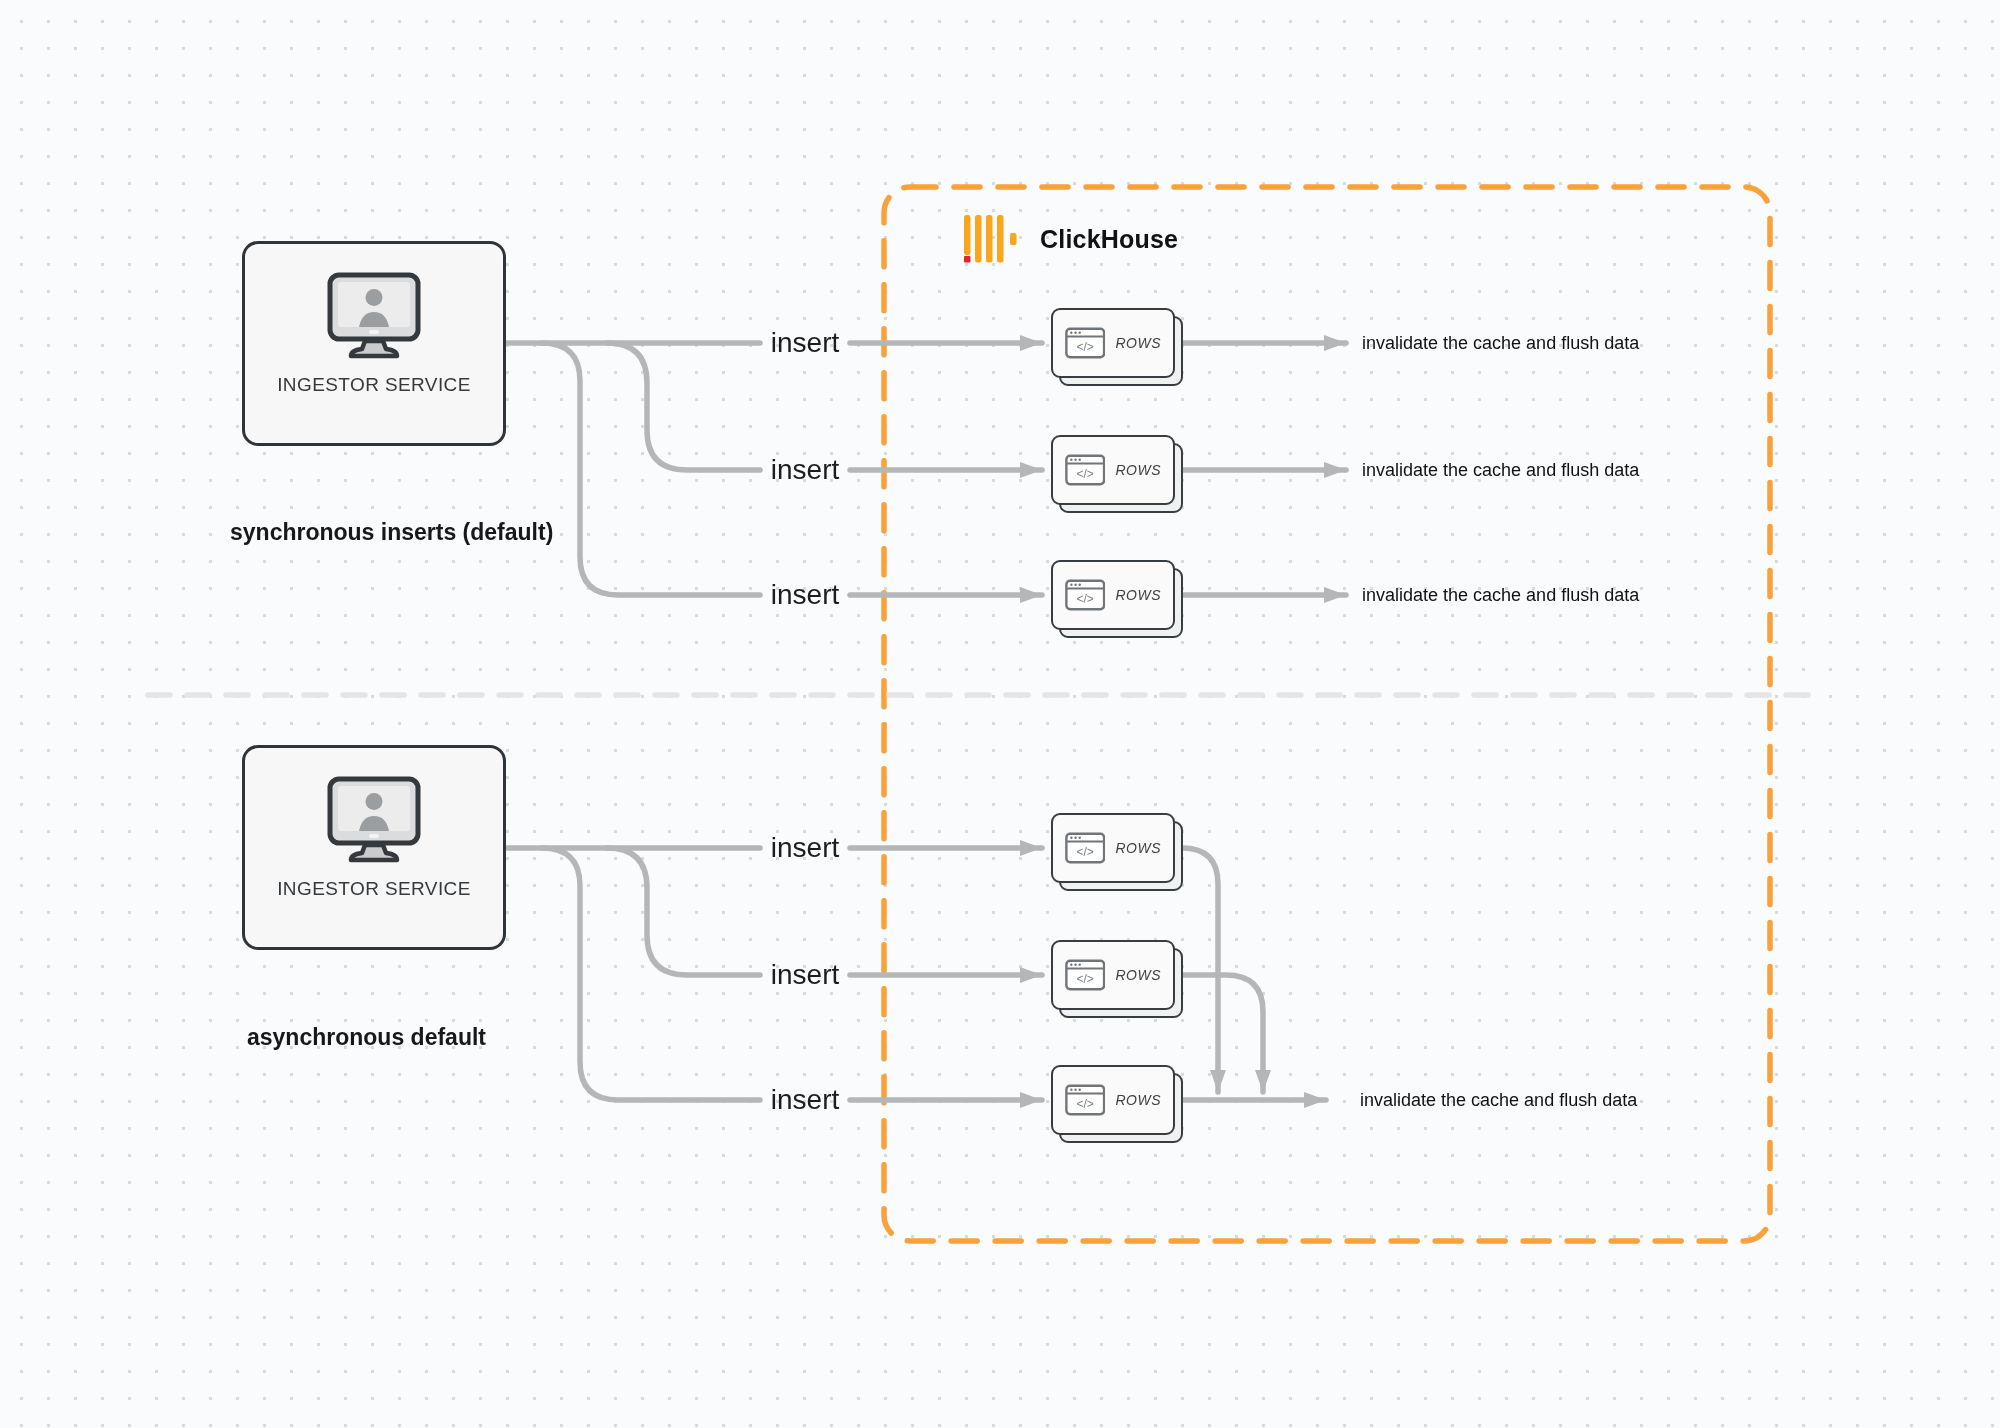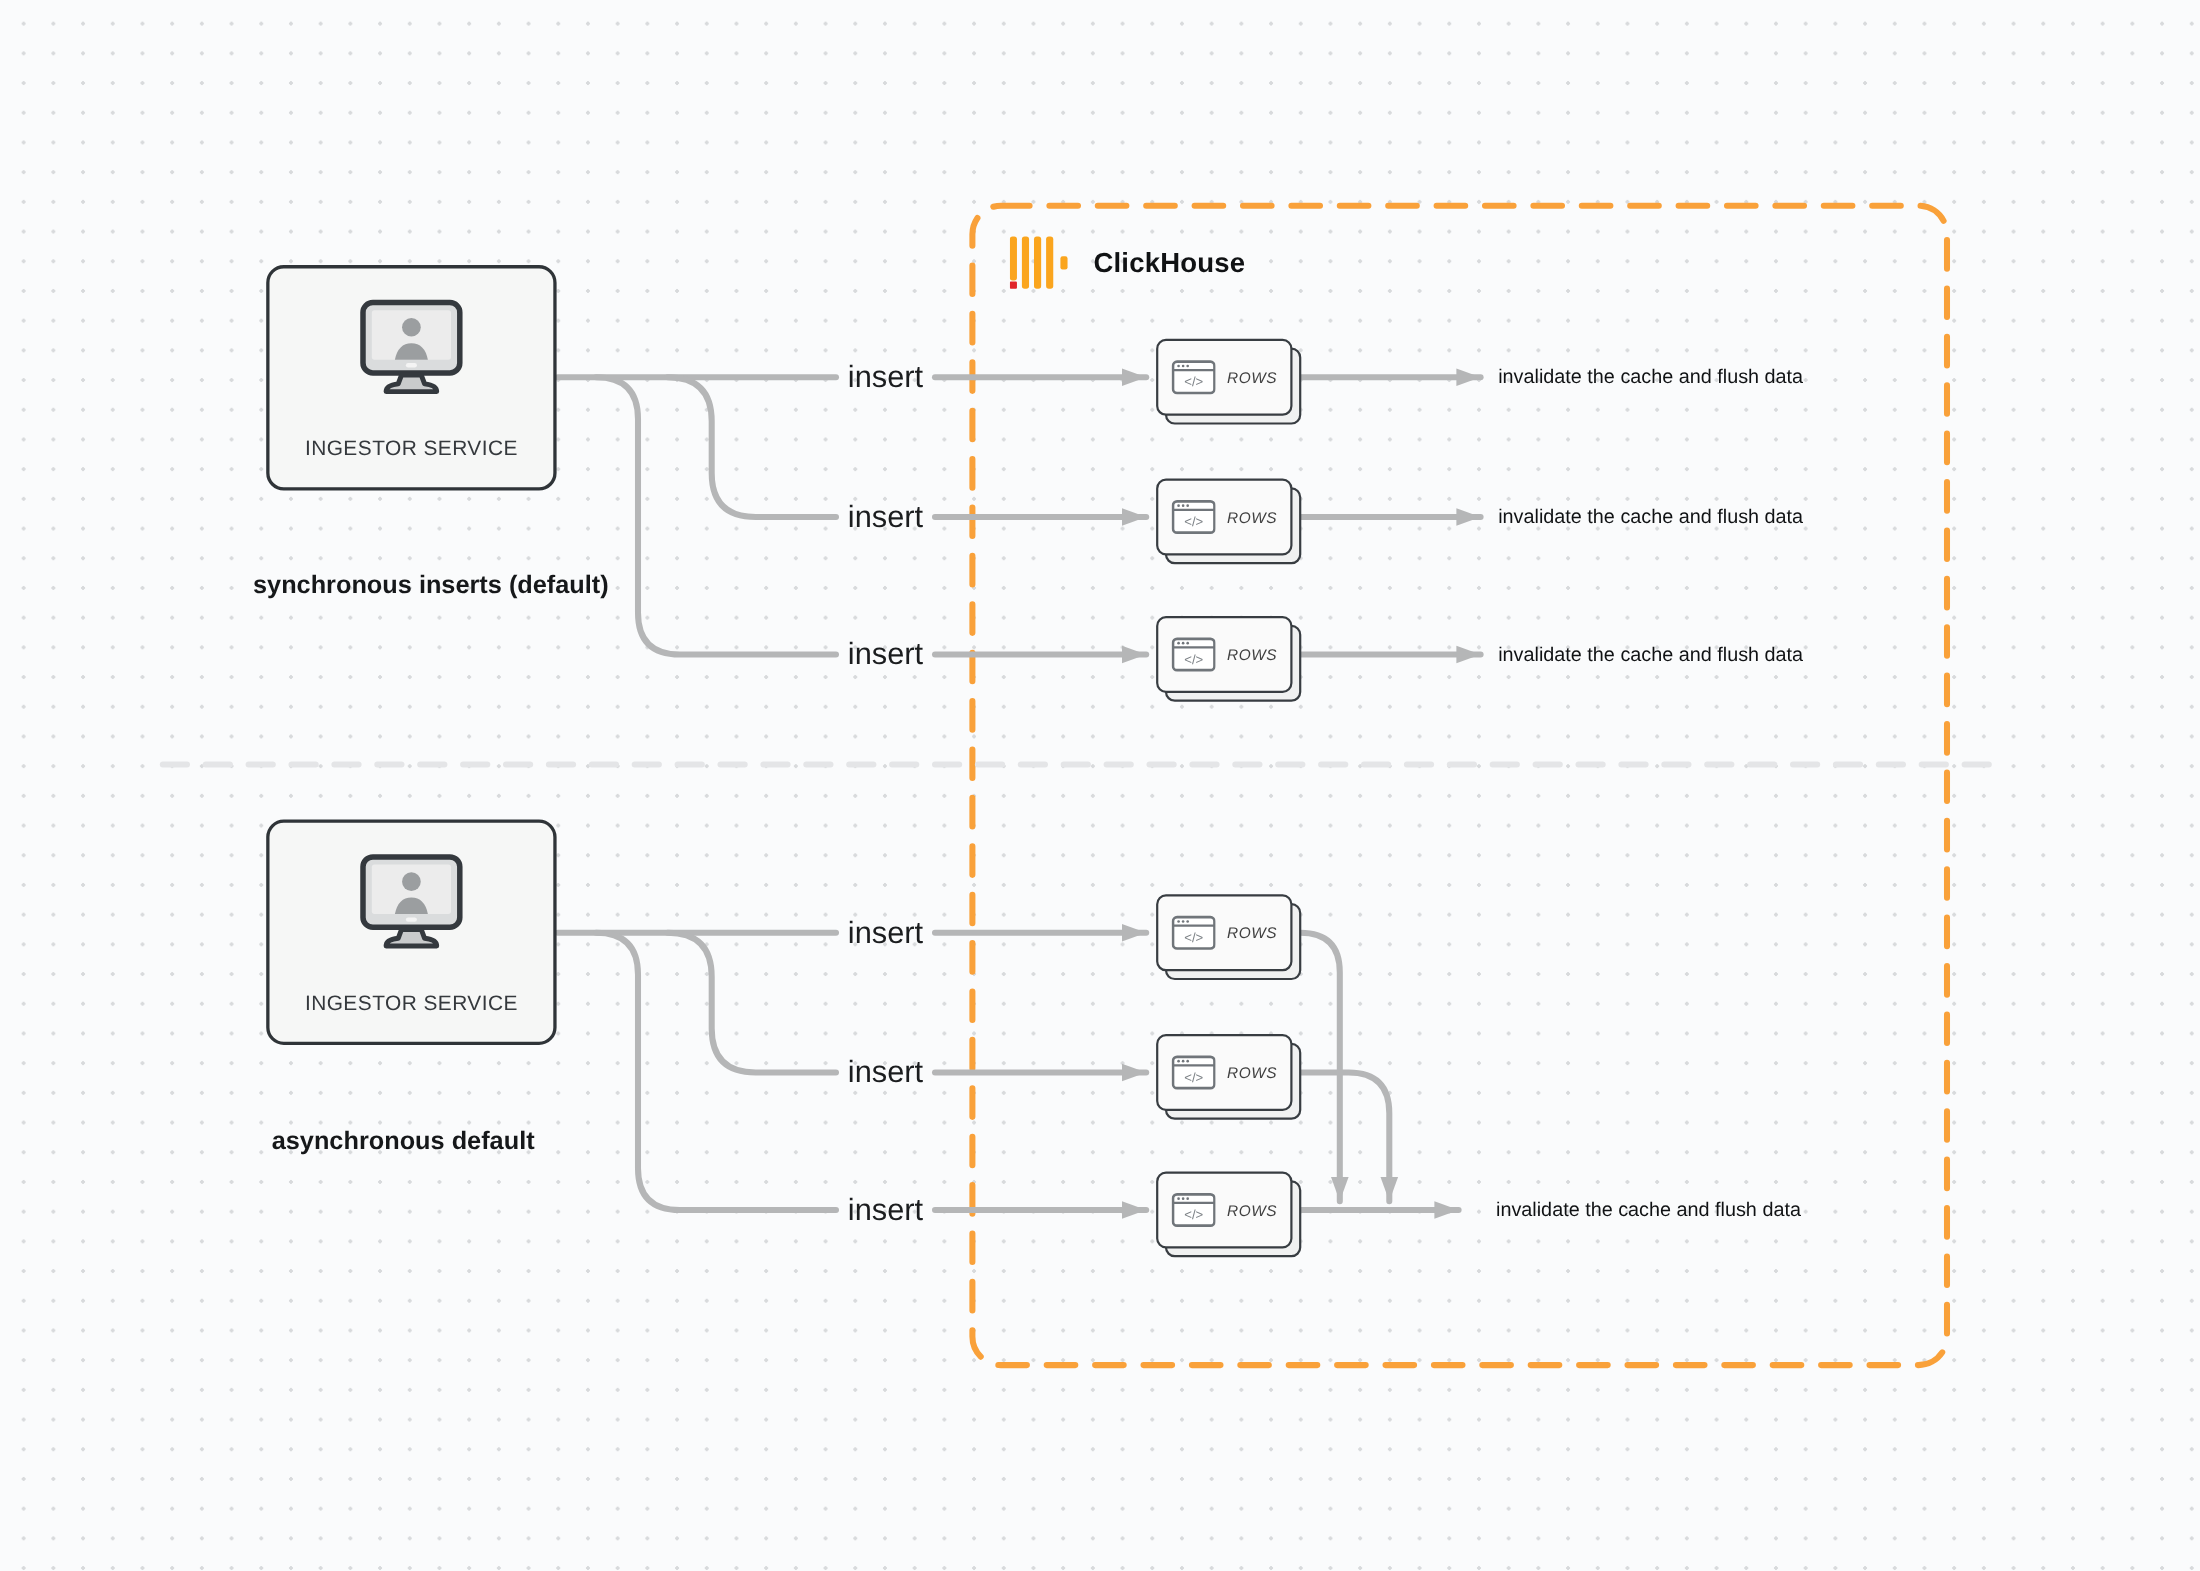--- a/index.html
+++ b/index.html
@@ -28,21 +28,20 @@
   .conn{stroke:var(--line);stroke-width:5.5;fill:none;stroke-linecap:round;}
   .arrowhead{fill:var(--line);}
   .ch-border{stroke:var(--accent);stroke-width:5.5;fill:none;stroke-linecap:round;stroke-dasharray:26 18;}
   .divider{stroke:#E4E5E7;stroke-width:5.5;fill:none;stroke-linecap:round;stroke-dasharray:22 17;}
 
   .service-box{
     position:absolute;width:264px;height:205px;
     background:#f6f7f6;border:3.5px solid var(--dark);border-radius:16px;
     display:flex;flex-direction:column;align-items:center;justify-content:flex-start;
     padding-top:26px;
-    gap:24px;
   }
   .service-label{
     margin-top:10px;font-size:19px;color:#35393D;letter-spacing:.4px;
   }
   .caption{
     position:absolute;transform:translateY(-50%);
     font-size:23px;font-weight:bold;color:#16181A;
   }
   .insert-label{
     position:absolute;transform:translate(-50%,-50%);
@@ -173,21 +172,21 @@
         <text x="22" y="26" text-anchor="middle" font-size="13" fill="#7B8085">&lt;/&gt;</text>
       </svg>
       <span class="rows-label">ROWS</span>
     </div>
   </div>
 
   <span class="result-label" style="left:1362px;top:343px">invalidate the cache and flush data</span>
   <span class="result-label" style="left:1362px;top:470px">invalidate the cache and flush data</span>
   <span class="result-label" style="left:1362px;top:595px">invalidate the cache and flush data</span>
 
-  <div class="ch-logo" style="left:918px;top:214px">
+  <div class="ch-logo" style="left:964px;top:214px">
     <svg width="54" height="50" viewBox="0 0 54 50">
       <rect class="bar" x="0" y="1" width="6.5" height="40" rx="2.5"></rect>
       <rect class="bar-red" x="0" y="42" width="6.5" height="6.5" rx="1"></rect>
       <rect class="bar" x="11" y="1" width="6.5" height="47.5" rx="2.5"></rect>
       <rect class="bar" x="22" y="1" width="6.5" height="47.5" rx="2.5"></rect>
       <rect class="bar" x="33" y="1" width="6.5" height="47.5" rx="2.5"></rect>
       <rect class="bar" x="46" y="19" width="6.5" height="12" rx="2"></rect>
     </svg>
     <span class="ch-logo-text">ClickHouse</span>
   </div>

